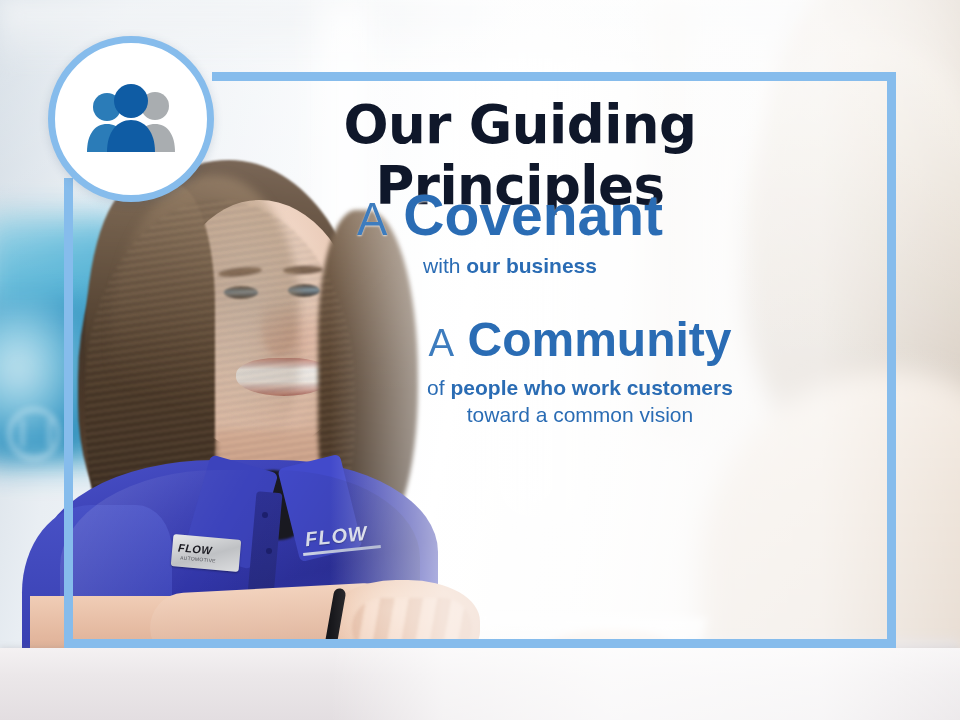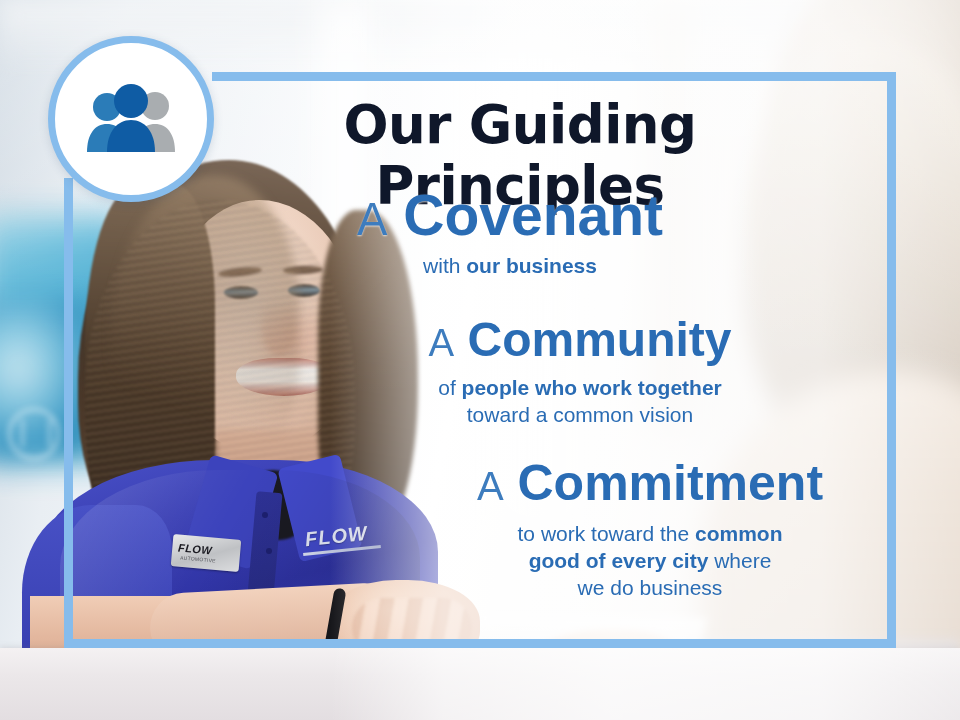--- a/index.html
+++ b/index.html
@@ -319,39 +319,22 @@
     </div>
   </div>
 
   <div class="block" id="b2">
     <div class="head">
       <span class="art">A</span>
       <span class="word">Community</span>
     </div>
     <div class="sub">
       <div>
-        <span class="lite" style="white-space: pre;">of </span><span class="bold" style="white-space: pre;">people who work together</span>
+        <span class="lite" style="white-space: pre;">of </span><span class="bold" style="white-space: pre;">people who work customers</span>
       </div>
       <div>
         <span class="lite" style="white-space: pre;">toward a common vision</span>
       </div>
     </div>
   </div>
 
-  <div class="block" id="b3">
-    <div class="head">
-      <span class="art">A</span>
-      <span class="word">Commitment</span>
-    </div>
-    <div class="sub">
-      <div>
-        <span class="lite" style="white-space: pre;">to work toward the </span><span class="bold" style="white-space: pre;">common</span>
-      </div>
-      <div>
-        <span class="bold" style="white-space: pre;">good of every city</span><span class="lite" style="white-space: pre;"> where</span>
-      </div>
-      <div>
-        <span class="lite" style="white-space: pre;">we do business</span>
-      </div>
-    </div>
-  </div>
 
 </div>
 
 </body></html>

